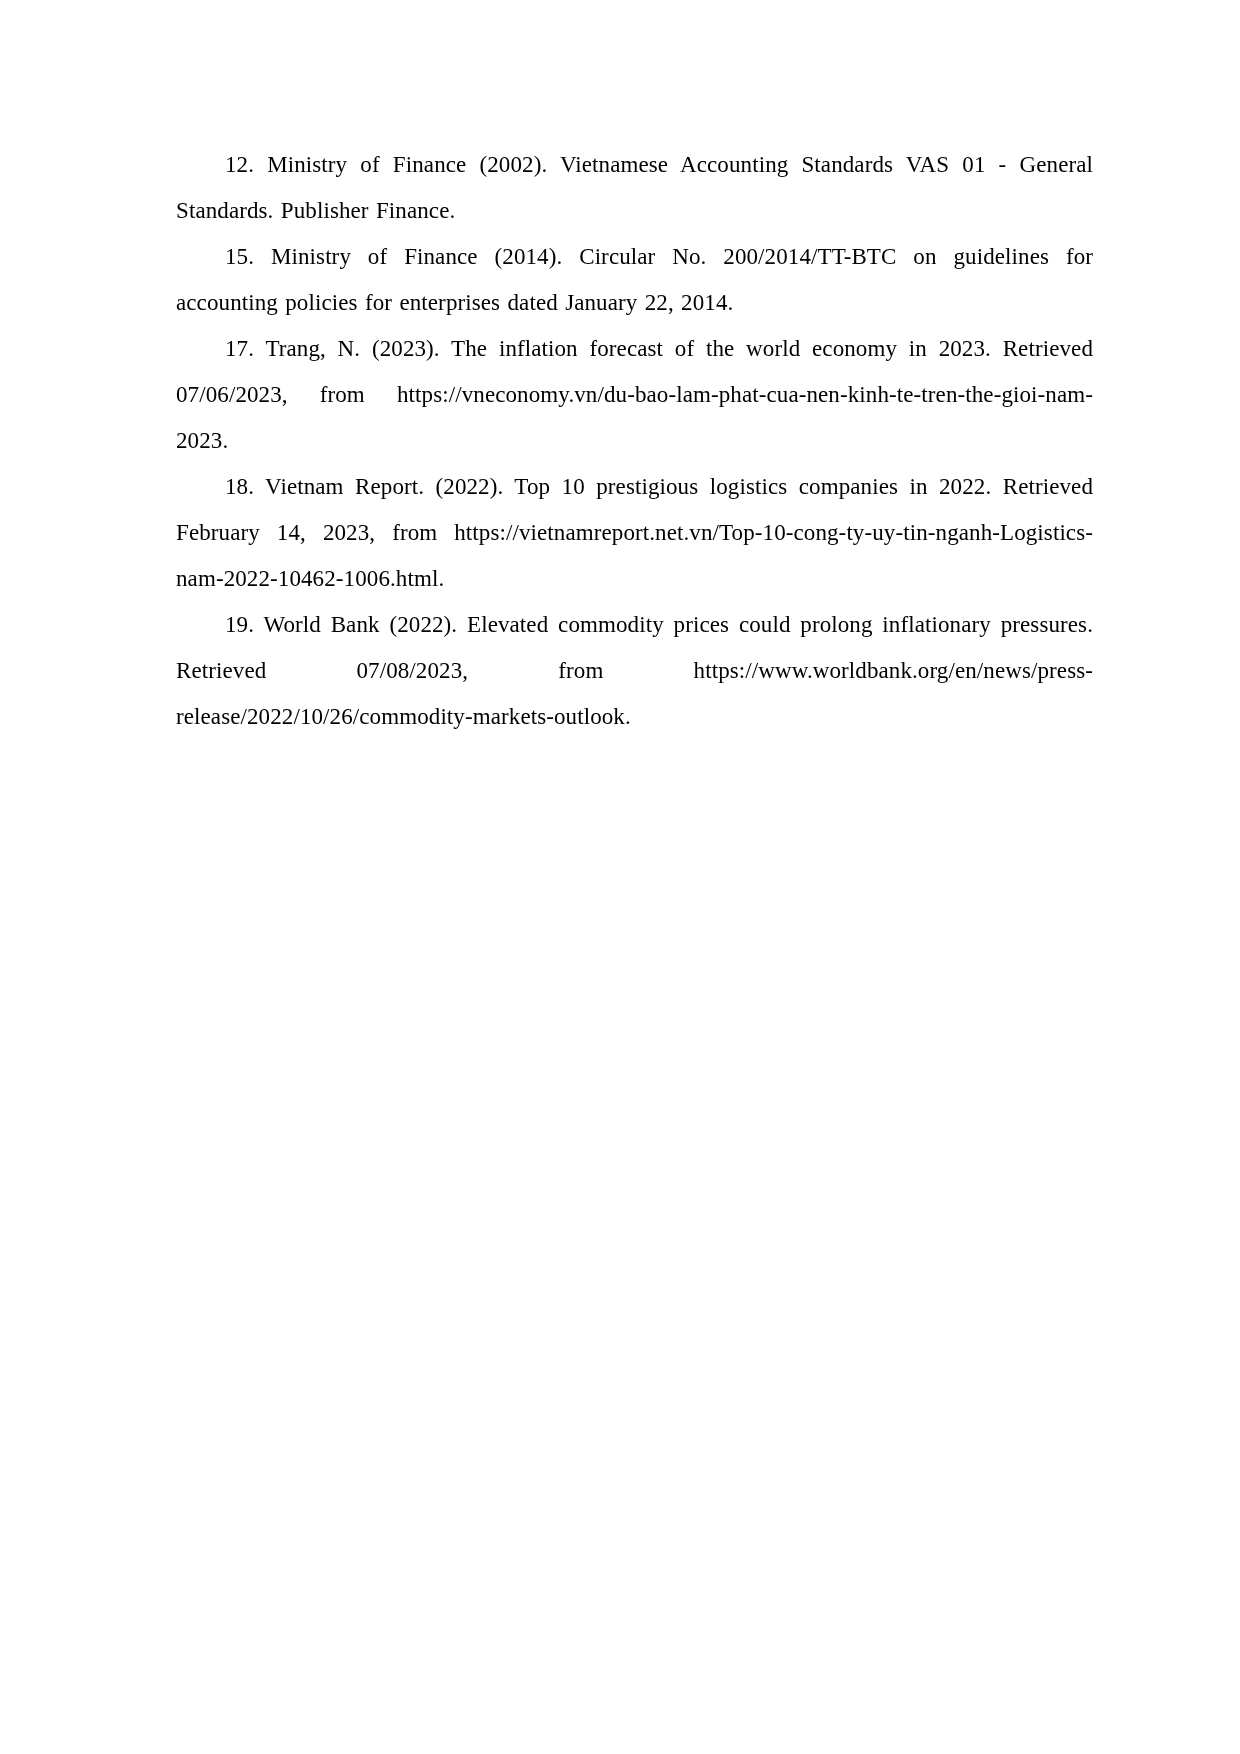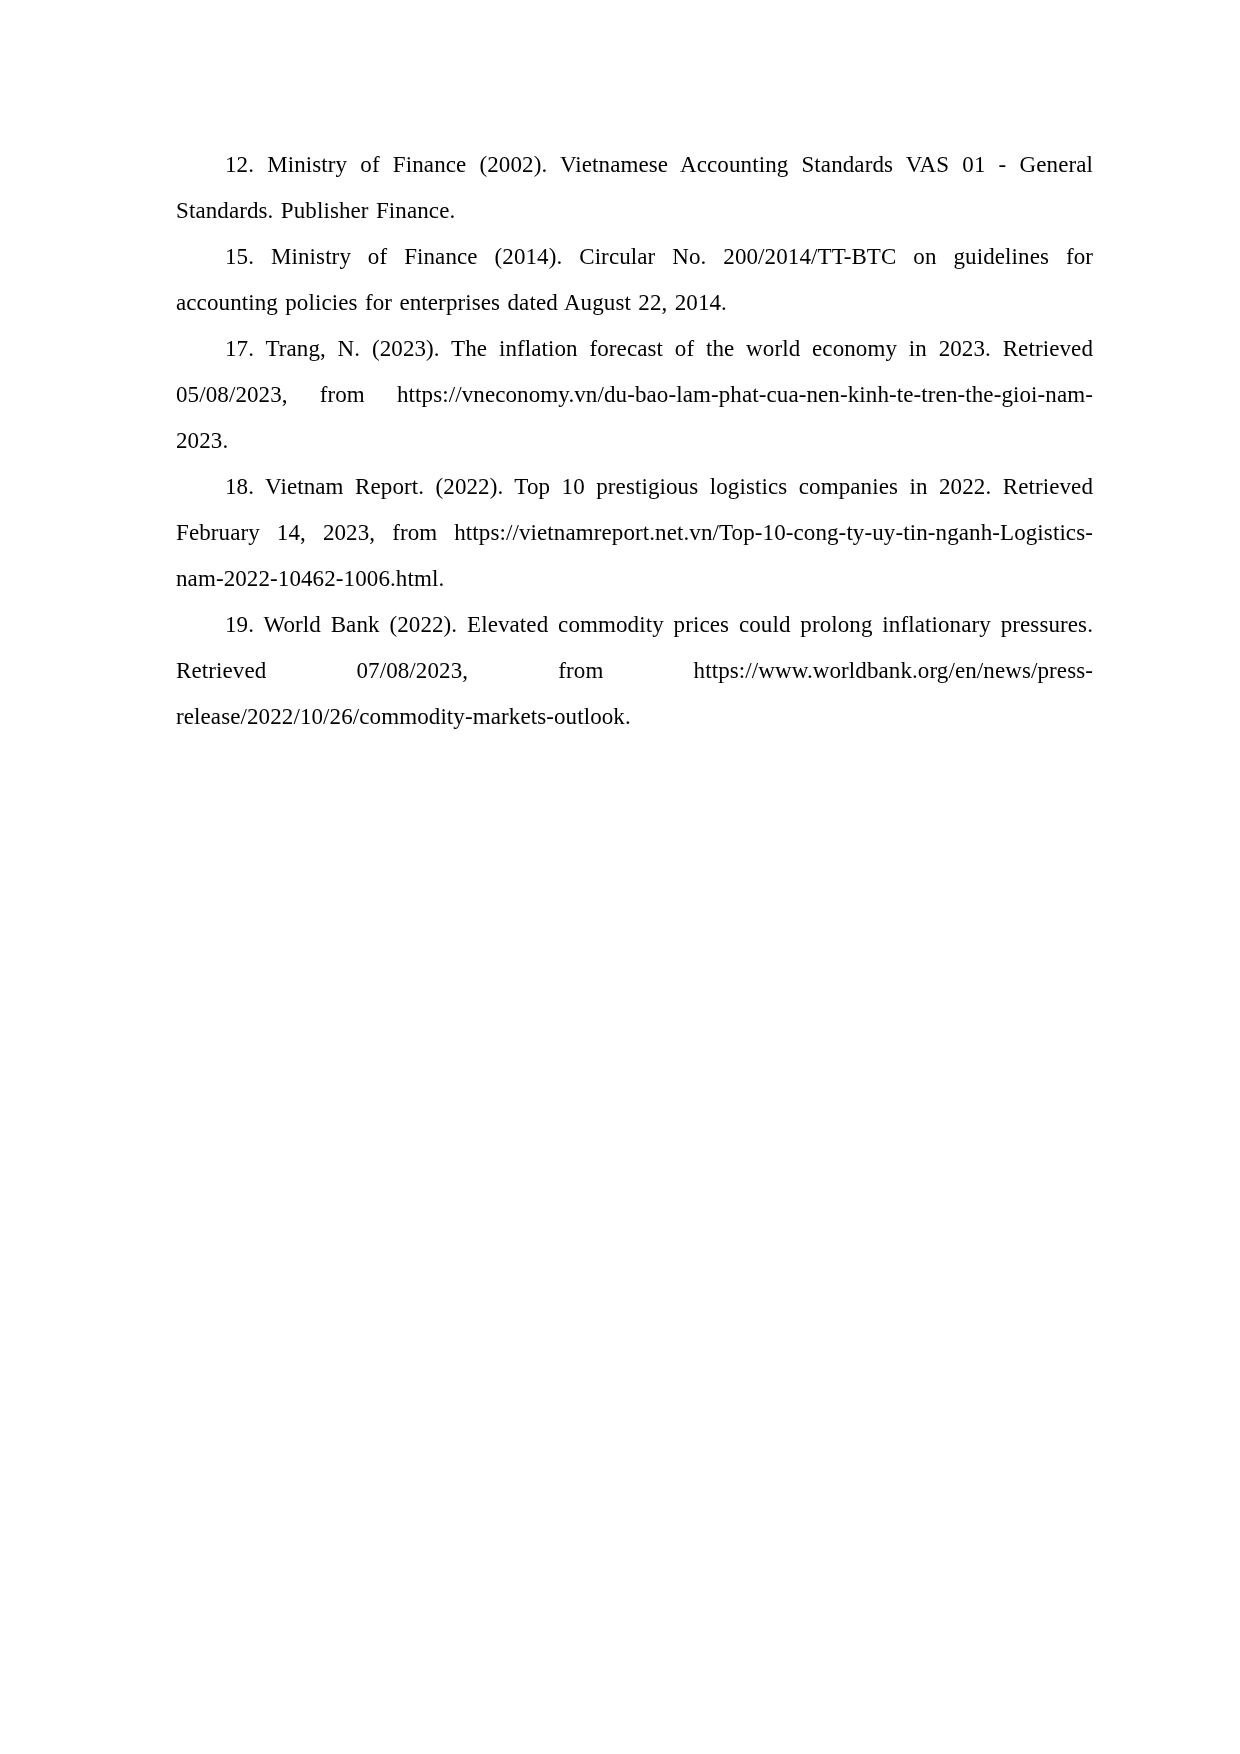--- a/index.html
+++ b/index.html
@@ -35,18 +35,18 @@
     letter-spacing: 0.1px;
     overflow-wrap: break-word;
   }
 </style>
 </head>
 <body>
 
 <main class="page">
   <section class="references-list">
     <p class="ref-paragraph">12. Ministry of Finance (2002). Vietnamese Accounting Standards VAS 01 - General Standards. Publisher Finance.</p>
-    <p class="ref-paragraph">15. Ministry of Finance (2014). Circular No. 200/2014/TT-BTC on guidelines for accounting policies for enterprises dated August 22, 2014.</p>
-    <p class="ref-paragraph">17. Trang, N. (2023). The inflation forecast of the world economy in 2023. Retrieved 05/08/2023, from https://vneconomy.vn/du-bao-lam-phat-cua-nen-kinh-te-tren-the-gioi-nam-2023.</p>
+    <p class="ref-paragraph">15. Ministry of Finance (2014). Circular No. 200/2014/TT-BTC on guidelines for accounting policies for enterprises dated January 22, 2014.</p>
+    <p class="ref-paragraph">17. Trang, N. (2023). The inflation forecast of the world economy in 2023. Retrieved 07/06/2023, from https://vneconomy.vn/du-bao-lam-phat-cua-nen-kinh-te-tren-the-gioi-nam-2023.</p>
     <p class="ref-paragraph">18. Vietnam Report. (2022). Top 10 prestigious logistics companies in 2022. Retrieved February 14, 2023, from https://vietnamreport.net.vn/Top-10-cong-ty-uy-tin-nganh-Logistics-nam-2022-10462-1006.html.</p>
     <p class="ref-paragraph">19. World Bank (2022). Elevated commodity prices could prolong inflationary pressures. Retrieved 07/08/2023, from https://www.worldbank.org/en/news/press-release/2022/10/26/commodity-markets-outlook.</p>
   </section>
 </main>
 
 </body></html>

